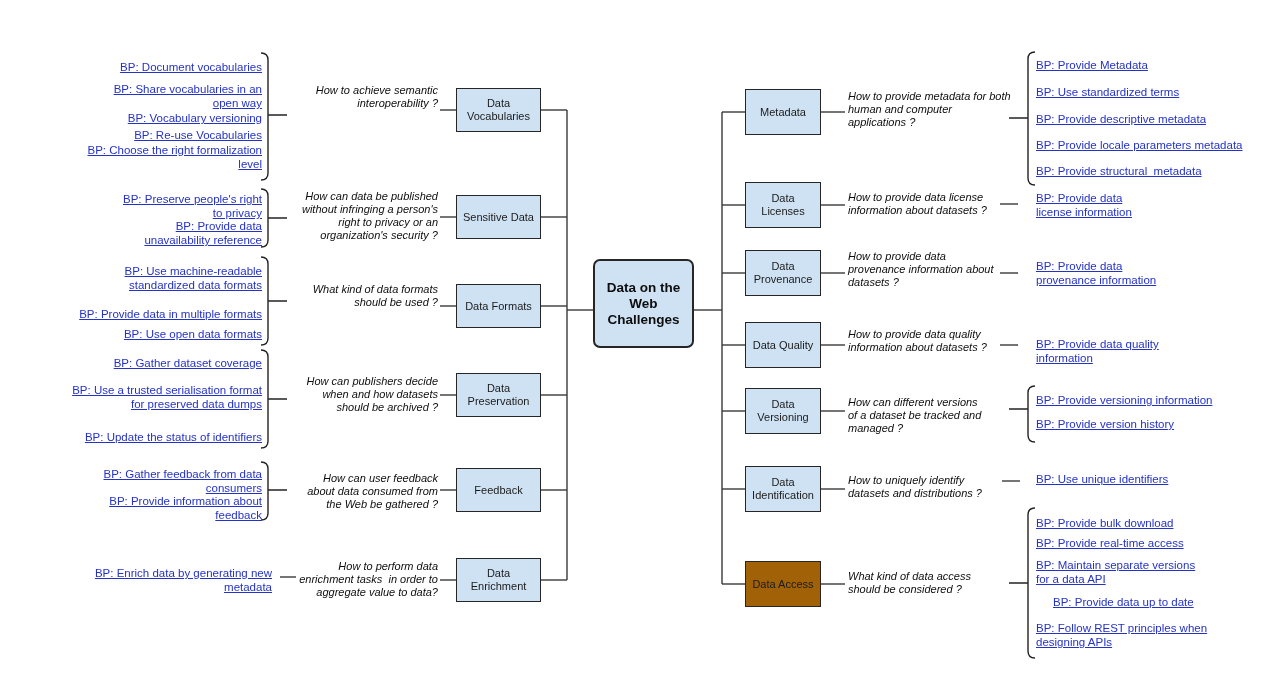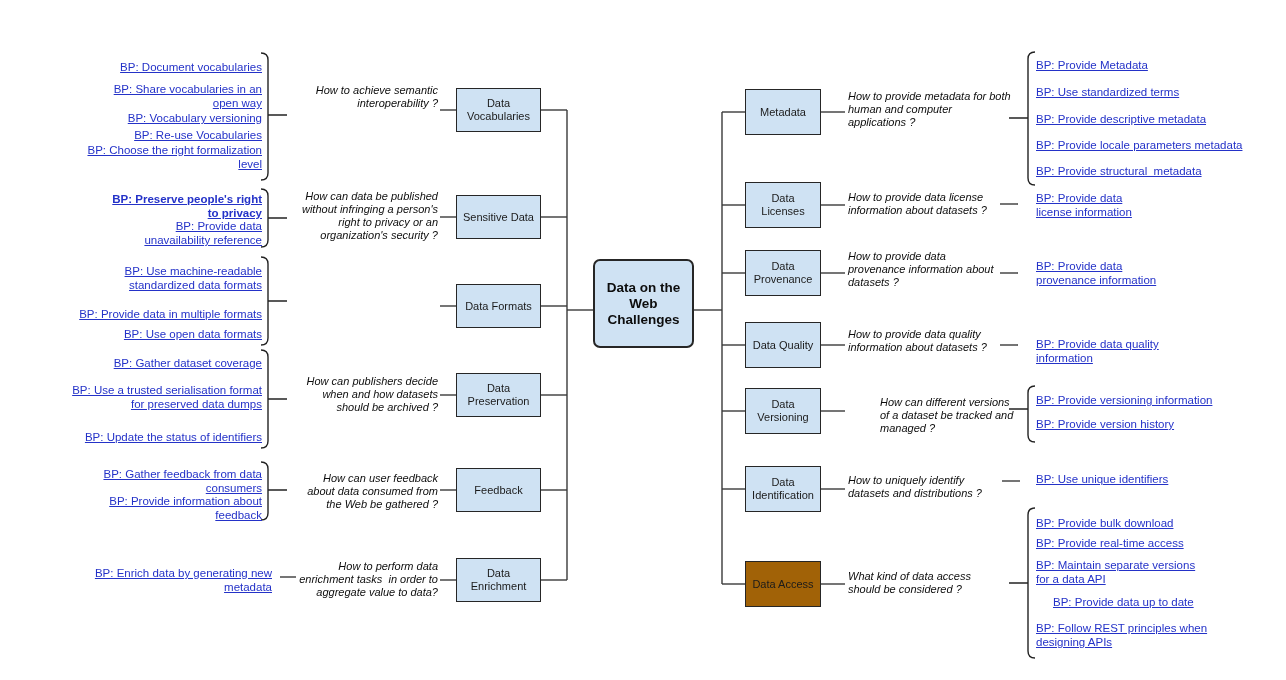--- a/index.html
+++ b/index.html
@@ -113,30 +113,34 @@
     </div>
     <div class="tbox" style="left: 456px; top: 195px; width: 85px; height: 44px; background: rgb(207, 226, 243); border-color: rgb(38, 38, 38);">
       <span>Sensitive Data</span>
     </div>
     <div class="q ta-r" style="left:246px;top:190px;width:192px;">
       <span>How can data be published</span>
       <span>without infringing a person's</span>
       <span>right to privacy or an</span>
       <span>organization's security ?</span>
     </div>
-    <div class="bp ta-r" style="left: 26px; top: 192px; width: 236px; color: rgb(36, 50, 200); font-weight: bold;">
+    <div class="bp ta-r" style="left: 26px; top: 192px; width: 236px; color: rgb(36, 50, 200);">
       <span>BP: Preserve people's right</span>
       <span>to privacy</span>
     </div>
     <div class="bp ta-r" style="left: 26px; top: 219px; width: 236px; color: rgb(36, 50, 200);">
       <span>BP: Provide data</span>
       <span>unavailability reference</span>
     </div>
     <div class="tbox" style="left: 456px; top: 284px; width: 85px; height: 44px; background: rgb(207, 226, 243); border-color: rgb(38, 38, 38);">
       <span>Data Formats</span>
+    </div>
+    <div class="q ta-r" style="left:246px;top:283px;width:192px;">
+      <span>What kind of data formats</span>
+      <span>should be used ?</span>
     </div>
     <div class="bp ta-r" style="left: 26px; top: 264px; width: 236px; color: rgb(36, 50, 200);">
       <span>BP: Use machine-readable</span>
       <span>standardized data formats</span>
     </div>
     <div class="bp ta-r" style="left: 26px; top: 307px; width: 236px; color: rgb(36, 50, 200);">
       <span>BP: Provide data in multiple formats</span>
     </div>
     <div class="bp ta-r" style="left: 26px; top: 327px; width: 236px; color: rgb(36, 50, 200);">
       <span>BP: Use open data formats</span>
@@ -245,21 +249,21 @@
       <span>information about datasets ?</span>
     </div>
     <div class="bp ta-l" style="left: 1036px; top: 337px; width: 238px; color: rgb(36, 50, 200);">
       <span>BP: Provide data quality</span>
       <span>information</span>
     </div>
     <div class="tbox" style="left: 745px; top: 388px; width: 76px; height: 46px; background: rgb(207, 226, 243); border-color: rgb(38, 38, 38);">
       <span>Data</span>
       <span>Versioning</span>
     </div>
-    <div class="q ta-l" style="left:880px;top:396px;width:190px;">
+    <div class="q ta-l" style="left:848px;top:396px;width:190px;">
       <span>How can different versions</span>
       <span>of a dataset be tracked and</span>
       <span>managed ?</span>
     </div>
     <div class="bp ta-l" style="left: 1036px; top: 393px; width: 238px; color: rgb(36, 50, 200);">
       <span>BP: Provide versioning information</span>
     </div>
     <div class="bp ta-l" style="left: 1036px; top: 417px; width: 238px; color: rgb(36, 50, 200);">
       <span>BP: Provide version history</span>
     </div>

